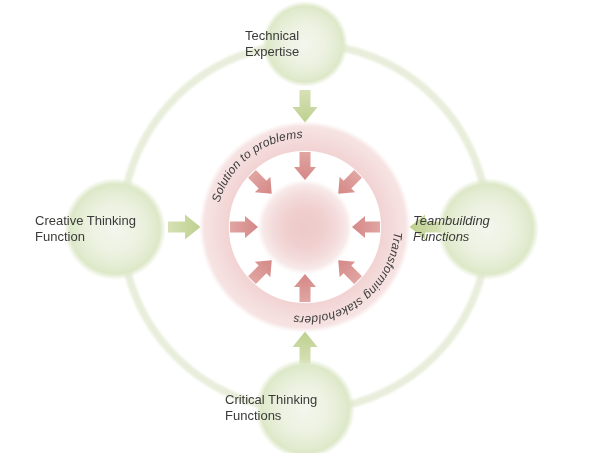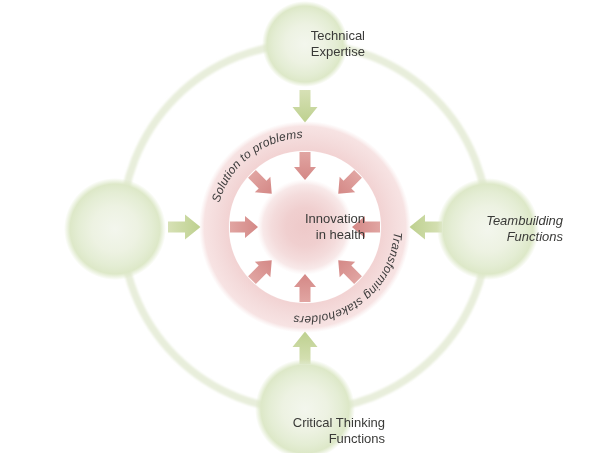--- a/index.html
+++ b/index.html
@@ -15,21 +15,21 @@
     background: #ffffff;
     overflow: hidden;
   }
   .canvas svg {
     position: absolute;
     left: 0;
     top: 0;
   }
   .label {
     position: absolute;
-    text-align: right;
+    text-align: left;
     white-space: pre-line;
     color: #3a3a38;
     font-size: 13px;
     line-height: 16px;
     pointer-events: none;
   }
   .curved-text {
     font-family: "Liberation Sans", sans-serif;
     font-style: italic;
     font-size: 12px;
@@ -118,23 +118,23 @@
 
     <circle cx="305" cy="44" r="43" fill="url(#nodeGrad)"></circle>
     <circle cx="115" cy="229" r="51" fill="url(#nodeGrad)"></circle>
     <circle cx="488" cy="229" r="51" fill="url(#nodeGrad)"></circle>
     <circle cx="305" cy="409" r="50" fill="url(#nodeGrad)"></circle>
   </svg>
 
   <div class="label" style="left:245px; top:28px;  width:120px;">Technical
 Expertise</div>
 
+  <div class="label" style="left:35px;  top:213px; width:160px;">Creative Thinking
+Function</div>
 
   <div class="label" style="left:413px; top:213px; width:150px;font-style:italic;">Teambuilding
 Functions</div>
 
-  <div class="label" style="left:225px; top:392px; width:160px;margin-top:23px;">Critical Thinking
+  <div class="label" style="left:225px; top:392px; width:160px;">Critical Thinking
 Functions</div>
 
-  <div class="label" style="left:245px; top:211px; width:120px;">Innovation
-in health</div>
 
 </div>
 
 </body></html>

